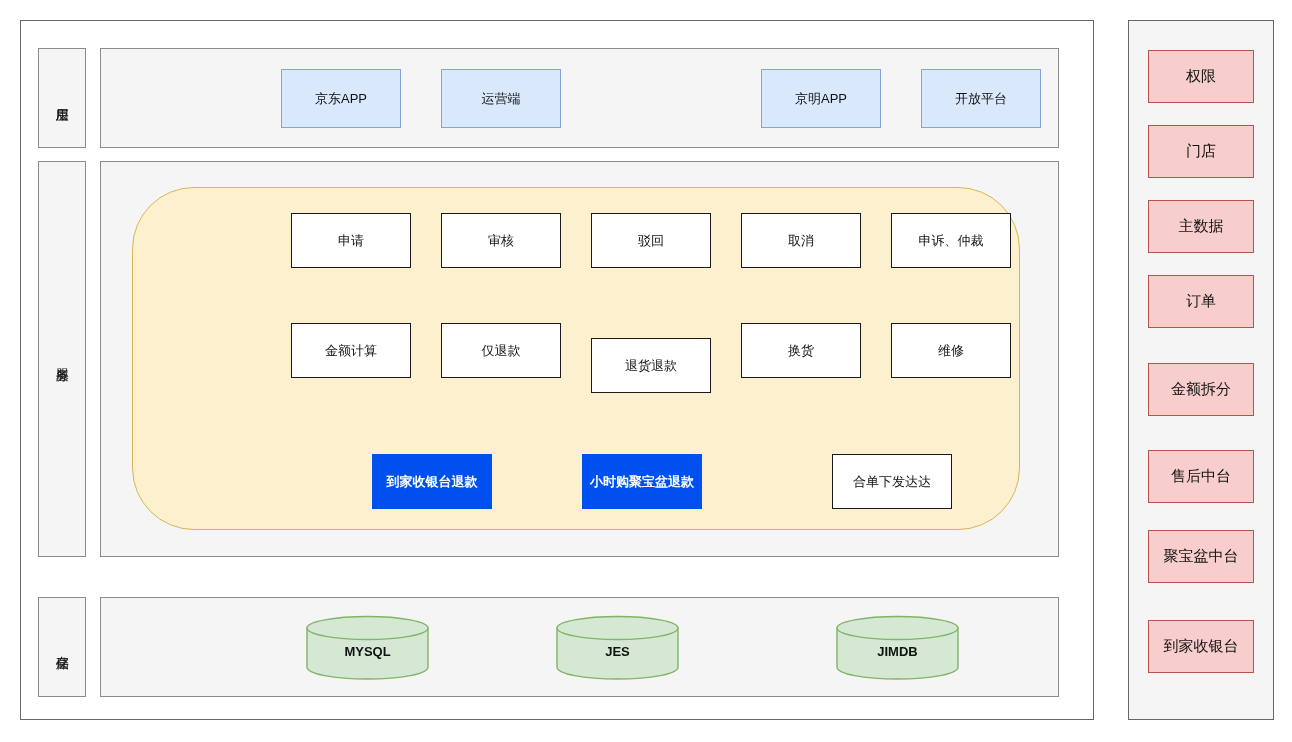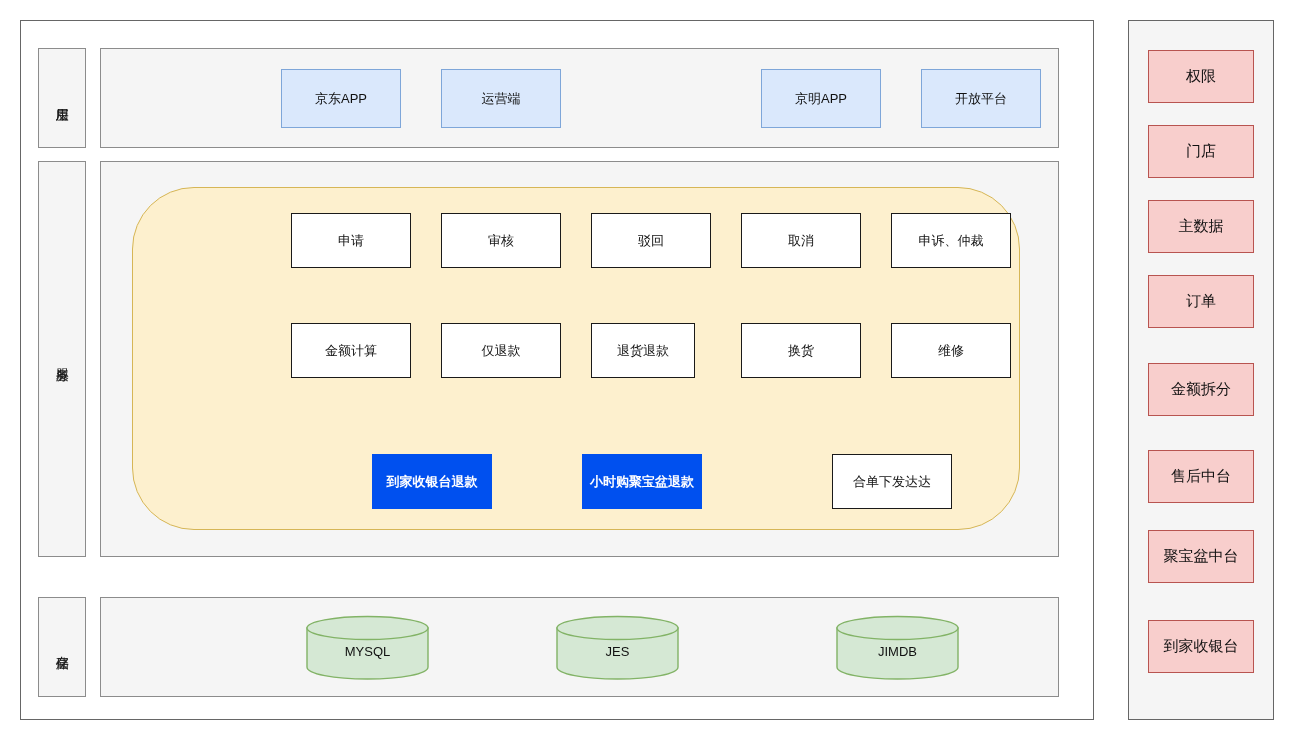--- a/index.html
+++ b/index.html
@@ -96,20 +96,21 @@
   .svc-box.highlight {
     background: #0050ef;
     border: 1.6px solid #0050ef;
     color: #ffffff;
     font-weight: bold;
   }
 
   
   .cyl {
     position: absolute;
+    font-weight: bold;
   }
   .cyl svg {
     display: block;
   }
   .cyl .cyl-label {
     position: absolute;
     left: 0;
     top: 0;
     width: 100%;
     height: 100%;
@@ -198,21 +199,21 @@
         <div class="svc-box" style="left:758px; top:25px; width:120px; height:55px;">
           <span>申诉、仲裁</span>
         </div>
 
         <div class="svc-box" style="left:158px; top:135px; width:120px; height:55px;">
           <span>金额计算</span>
         </div>
         <div class="svc-box" style="left:308px; top:135px; width:120px; height:55px;">
           <span>仅退款</span>
         </div>
-        <div class="svc-box" style="left:458px; top:135px; width:104px; height:55px;">
+        <div class="svc-box" style="left:458px; top:150px; width:120px; height:55px;">
           <span>退货退款</span>
         </div>
         <div class="svc-box" style="left:608px; top:135px; width:120px; height:55px;">
           <span>换货</span>
         </div>
         <div class="svc-box" style="left:758px; top:135px; width:120px; height:55px;">
           <span>维修</span>
         </div>
 
         <div class="svc-box highlight" style="left:239px; top:266px; width:120px; height:55px;">

